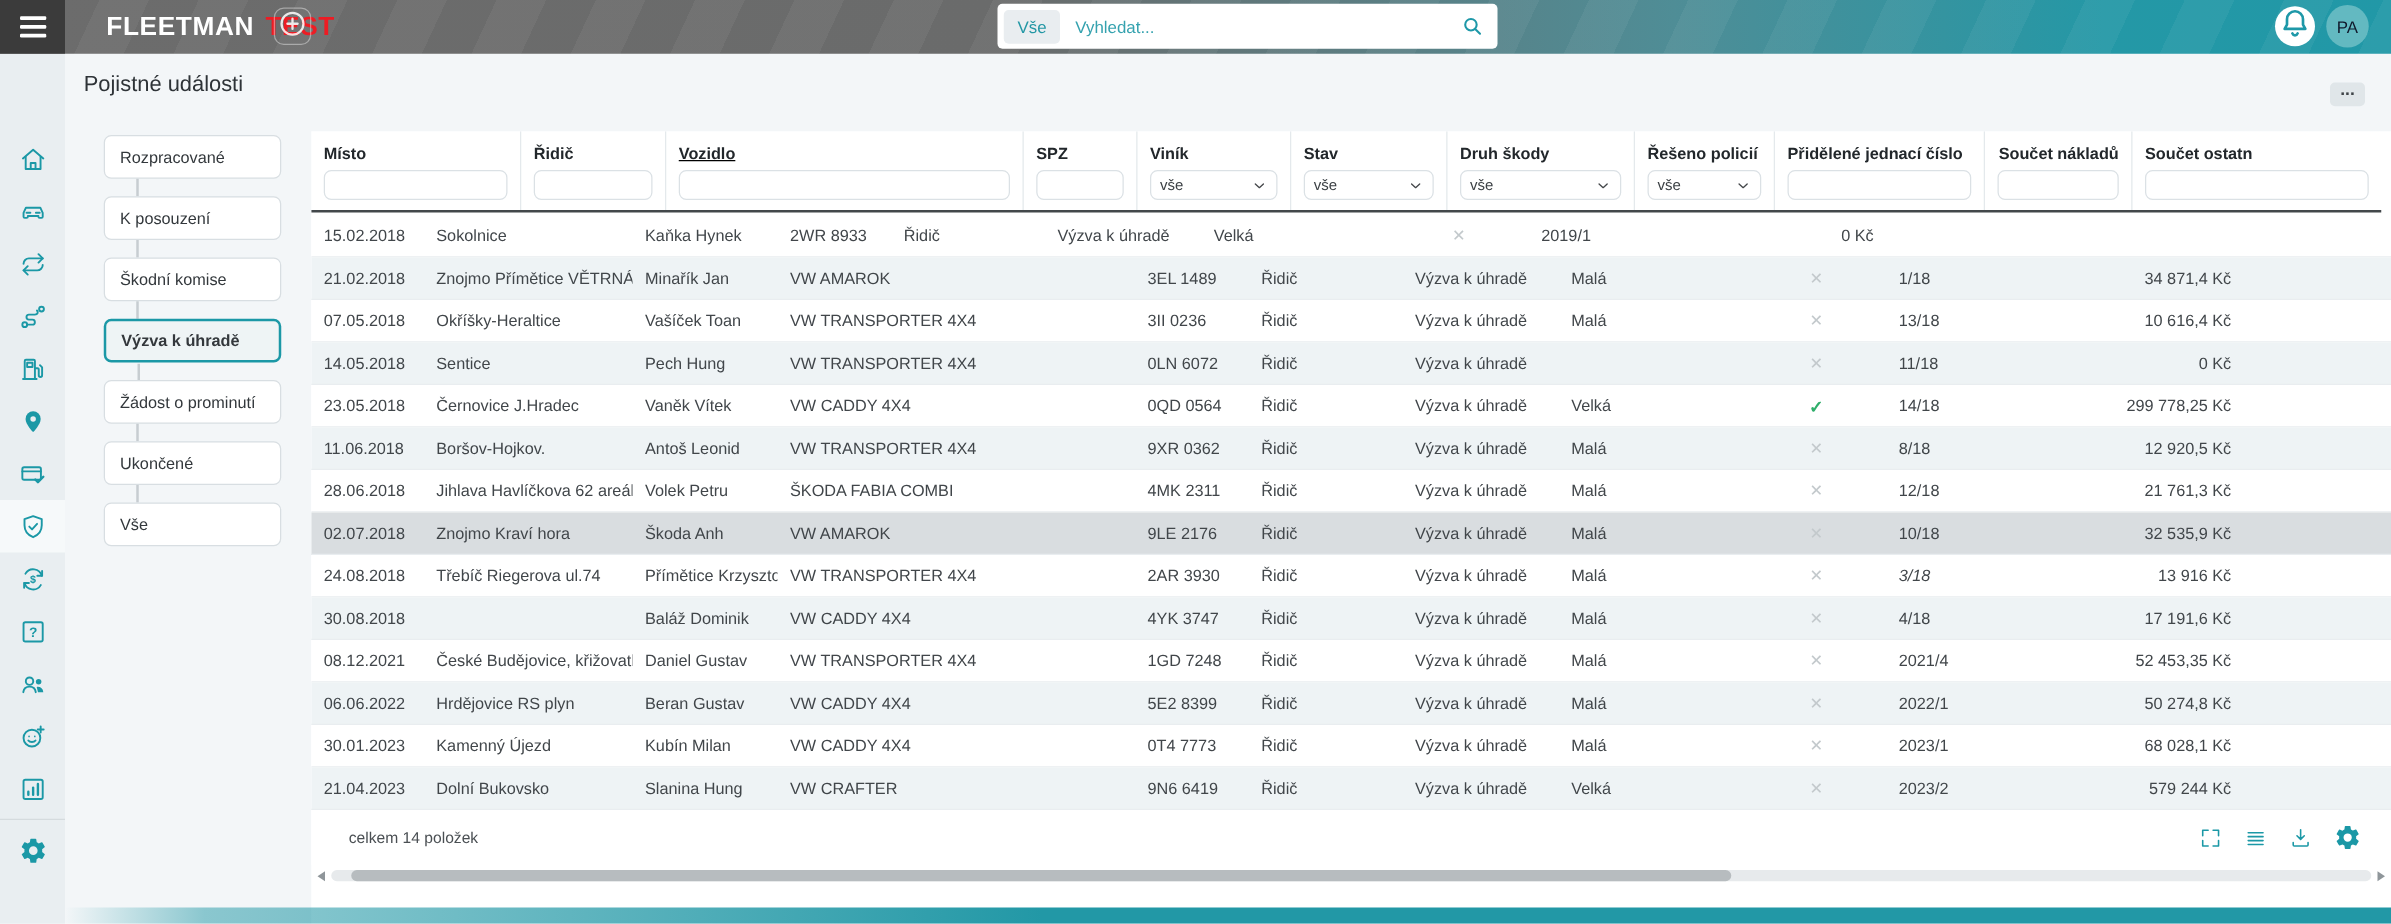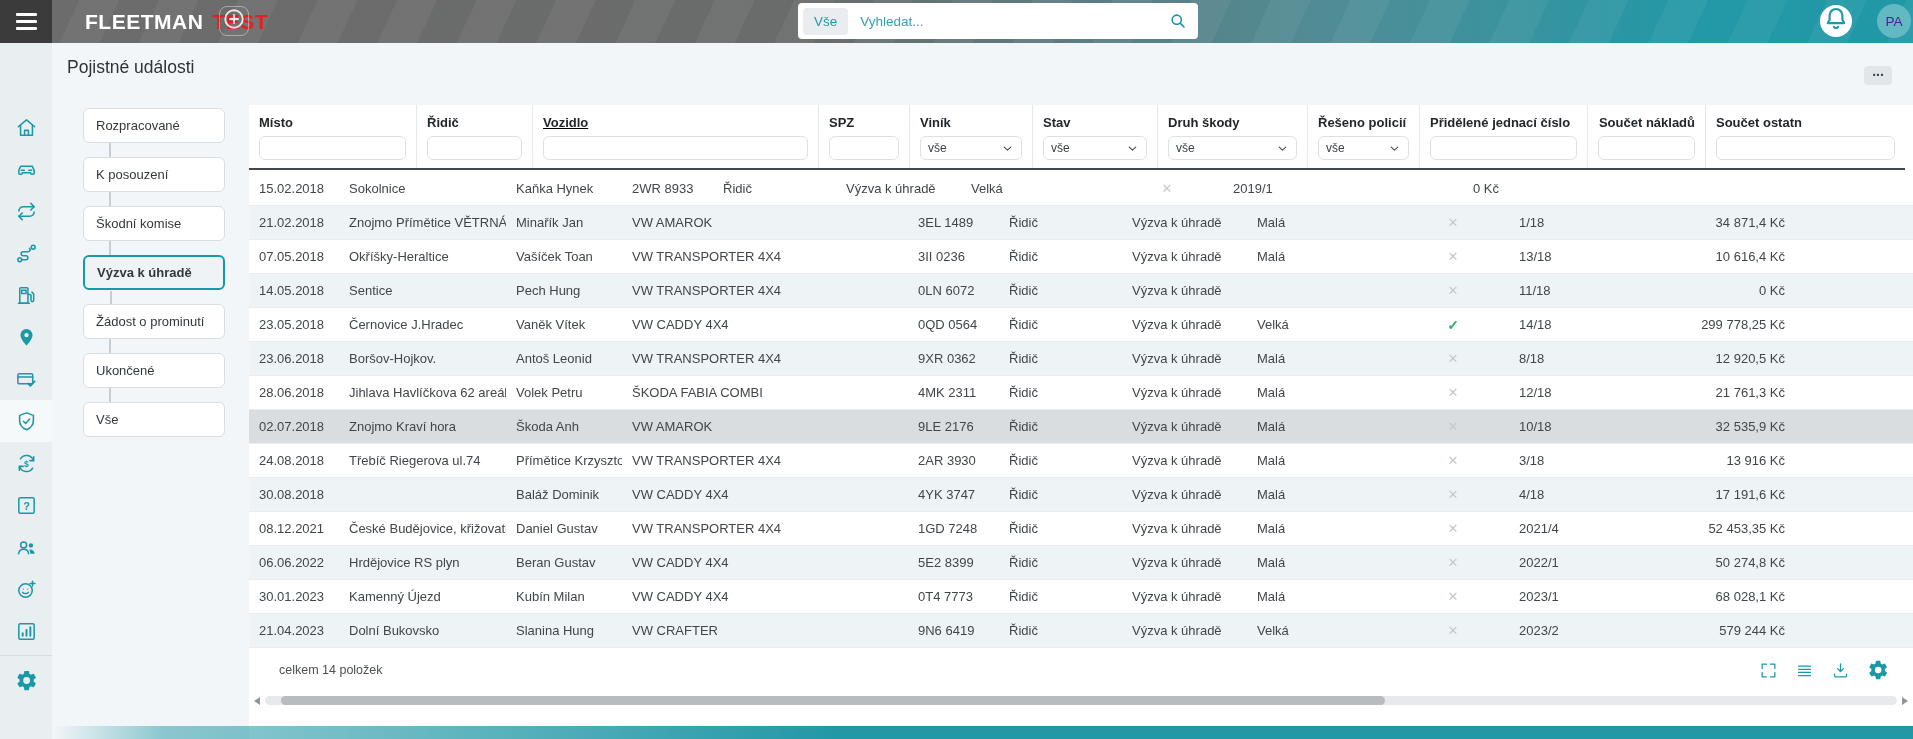--- a/index.html
+++ b/index.html
@@ -24,22 +24,22 @@
   .add-btn svg{width:20px;height:20px;}
   .searchbox{position:absolute;left:798px;top:3px;width:400px;height:36px;background:#fff;border-radius:4px;
     display:flex;align-items:center;gap:10px;padding:0 10px 0 5px;box-sizing:border-box;z-index:2;}
   .scope{background:#e9edf0;color:#2397a5;font-size:13.5px;padding:6px 11px;border-radius:4px;cursor:pointer;}
   .searchbox input{flex:1;border:none;outline:none;font-size:13.5px;color:#2397a5;font-family:inherit;background:transparent;}
   .searchbox input::placeholder{color:#35a2af;opacity:1;}
   .search-ic{color:#1e98a8;width:20px;height:20px;cursor:pointer;}
   .bell-btn{position:absolute;right:61px;top:5px;width:32px;height:32px;border-radius:50%;background:#fff;
     display:flex;align-items:center;justify-content:center;color:#1e98a8;cursor:pointer;z-index:2;}
   .bell-btn svg{width:19px;height:19px;}
-  .avatar{position:absolute;right:2px;top:4px;width:34px;height:34px;border-radius:50%;background:#63b9c1;
-    color:#4c1d95;font-size:13.5px;display:flex;align-items:center;justify-content:center;cursor:pointer;z-index:2;}
+  .avatar{position:absolute;right:18px;top:4px;width:34px;height:34px;border-radius:50%;background:#63b9c1;
+    color:#0f172a;font-size:13.5px;display:flex;align-items:center;justify-content:center;cursor:pointer;z-index:2;}
   
   .sidebar{position:absolute;left:0;top:43px;width:52px;bottom:0;background:#e9eef1;z-index:2;}
   .sb-list{padding-top:63px;}
   .sb-item{width:52px;height:42px;display:flex;align-items:center;justify-content:center;color:#1b98a6;cursor:pointer;}
   .sb-item svg{width:23px;height:23px;}
   .sb-item.active{background:#f6f9fa;}
   .sb-divider{height:1px;background:#d5dbde;margin:3px 0;}
   
   .page-title{position:absolute;left:67px;top:57px;font-size:17.5px;color:#2e3337;}
   .more-btn{position:absolute;left:1864px;top:66px;width:28px;height:19px;background:#e0e6e9;border-radius:4px;
@@ -389,21 +389,21 @@
         <div class="td" style="width: 125px;">Výzva k úhradě</div>
         <div class="td" style="width: 150px;">Velká</div>
         <div class="td center" style="width: 112px;">
           <span class="check-mark">✓</span>
         </div>
         <div class="td" style="width: 168px;">14/18</div>
         <div class="td right" style="width: 118px;">299 778,25 Kč</div>
         <div class="td" style="width: 200px;"></div>
       </div>
       <div class="tr alt">
-        <div class="td" style="width: 90px;">23.06.2018</div>
+        <div class="td" style="width: 90px;">11.06.2018</div>
         <div class="td" style="width: 167px;">Boršov-Hojkov.</div>
         <div class="td" style="width: 116px;">Antoš Leonid</div>
         <div class="td" style="width: 286px;">VW TRANSPORTER 4X4</div>
         <div class="td" style="width: 91px;">9XR 0362</div>
         <div class="td" style="width: 123px;">Řidič</div>
         <div class="td" style="width: 125px;">Výzva k úhradě</div>
         <div class="td" style="width: 150px;">Malá</div>
         <div class="td center" style="width: 112px;">
           <span class="x-mark">✕</span>
         </div>
@@ -448,21 +448,21 @@
         <div class="td" style="width: 167px;">Třebíč Riegerova ul.74</div>
         <div class="td" style="width: 116px;">Přímětice Krzysztof</div>
         <div class="td" style="width: 286px;">VW TRANSPORTER 4X4</div>
         <div class="td" style="width: 91px;">2AR 3930</div>
         <div class="td" style="width: 123px;">Řidič</div>
         <div class="td" style="width: 125px;">Výzva k úhradě</div>
         <div class="td" style="width: 150px;">Malá</div>
         <div class="td center" style="width: 112px;">
           <span class="x-mark">✕</span>
         </div>
-        <div class="td" style="width: 168px;">3/18</div>
+        <div class="td" style="width: 168px; font-style: italic;">3/18</div>
         <div class="td right" style="width: 118px;">13 916 Kč</div>
         <div class="td" style="width: 200px;"></div>
       </div>
       <div class="tr alt">
         <div class="td" style="width: 90px;">30.08.2018</div>
         <div class="td" style="width: 167px;"></div>
         <div class="td" style="width: 116px;">Baláž Dominik</div>
         <div class="td" style="width: 286px;">VW CADDY 4X4</div>
         <div class="td" style="width: 91px;">4YK 3747</div>
         <div class="td" style="width: 123px;">Řidič</div>

